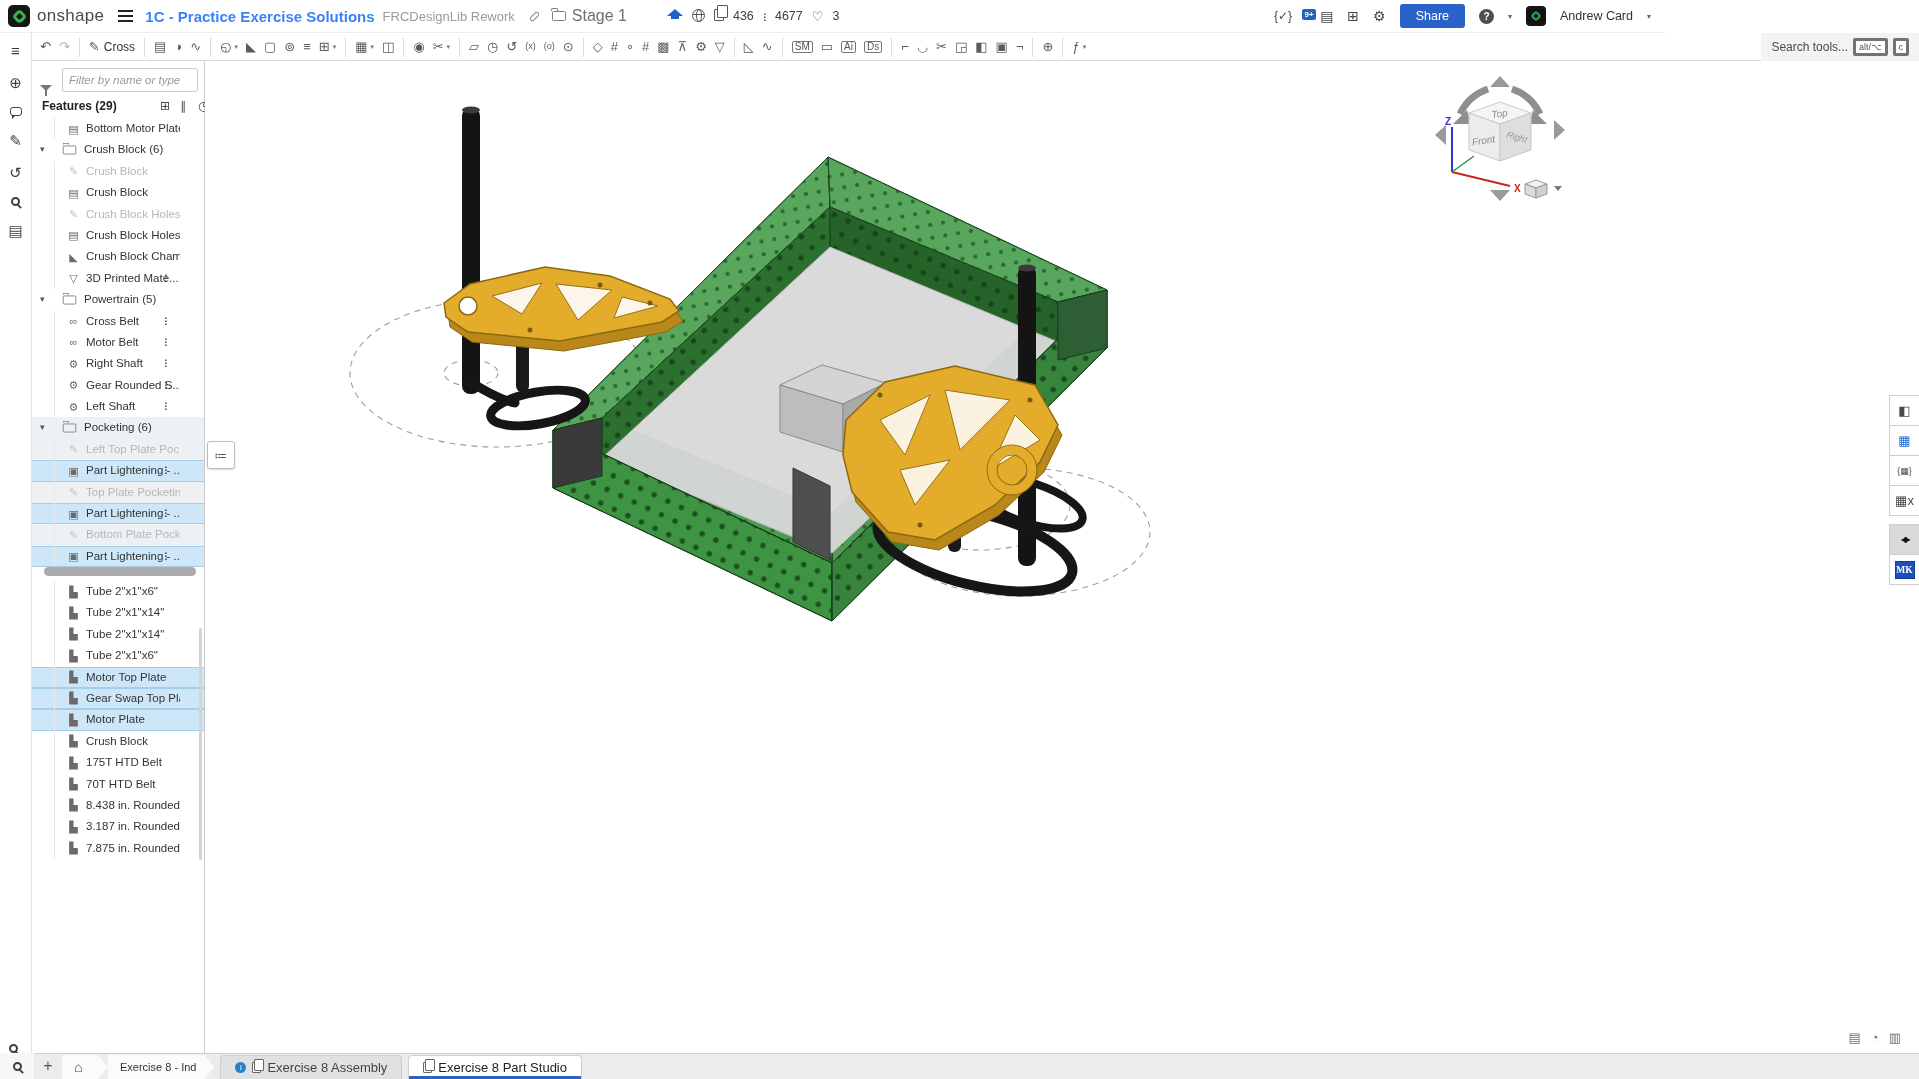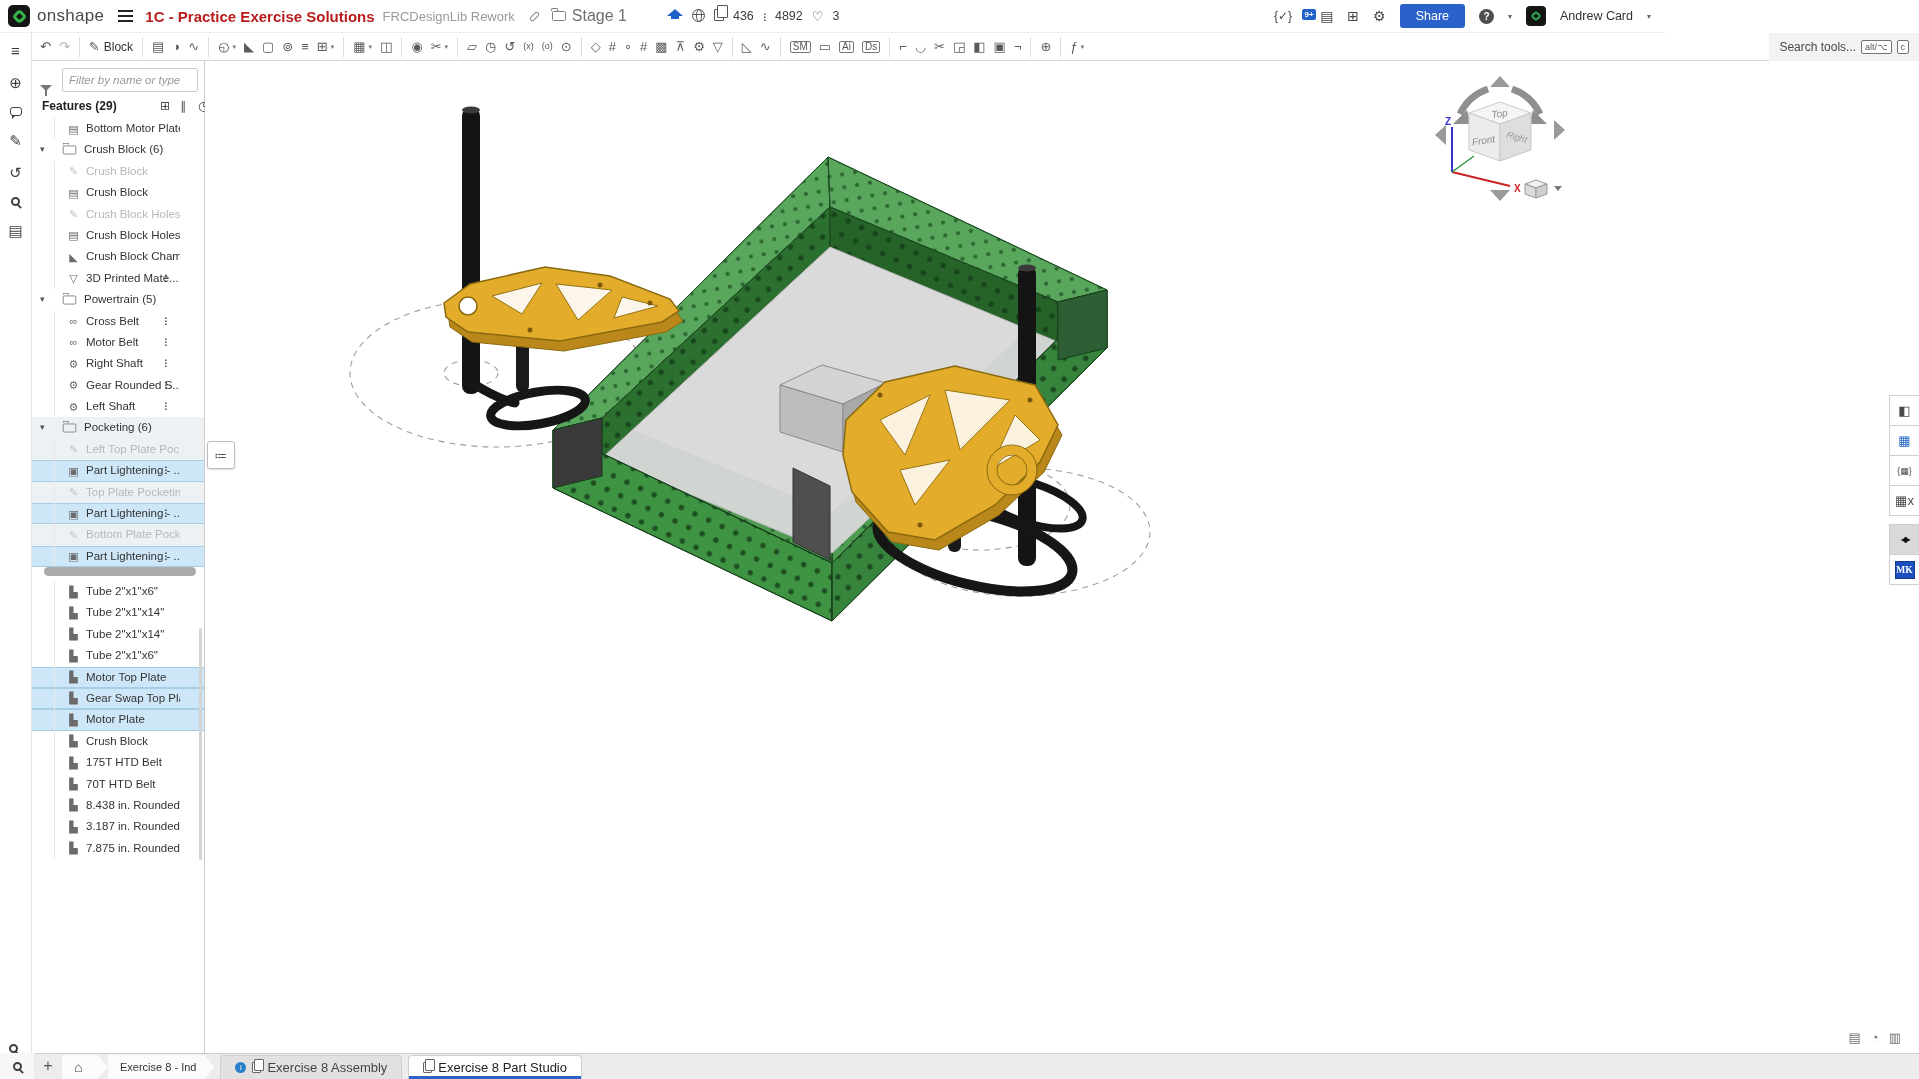--- a/index.html
+++ b/index.html
@@ -6,21 +6,21 @@
   *{box-sizing:border-box;}
   body{font-family:"Liberation Sans","DejaVu Sans",sans-serif;color:#333;}
   #app{position:relative;width:1919px;height:1079px;overflow:hidden;background:#fff;}
 
   
   #topbar{position:absolute;left:0;top:0;width:1665px;height:33px;background:#fff;display:flex;align-items:center;border-bottom:1px solid #ededed;}
   .logo-sq{width:22px;height:22px;border-radius:5px;background:#151515;margin-left:8px;display:flex;align-items:center;justify-content:center;}
   .logo-ring{width:11px;height:11px;border:3px solid #35b44a;border-radius:4px;transform:rotate(45deg);}
   .logo-word{font-size:17px;color:#4a4a4a;margin-left:7px;letter-spacing:.3px;}
   .ic-menu{position:relative;width:15px;height:2.4px;background:#222;box-shadow:0 5px 0 #222,0 10px 0 #222;margin:0 0 10px 14px;}
-  .doc-title{font-size:15px;font-weight:bold;color:#b91c1c;margin-left:12px;white-space:nowrap;}
+  .doc-title{font-size:15px;font-weight:bold;color:#3b82f6;margin-left:12px;white-space:nowrap;}
   .doc-sub{font-size:13px;color:#9a9a9a;margin-left:8px;white-space:nowrap;}
   .ic-link{width:11px;height:5px;border:1.6px solid #888;border-radius:3px;transform:rotate(-45deg);margin-left:14px;}
   .ic-folder{position:relative;width:14px;height:10px;border:1.5px solid #808080;border-radius:1.5px;}
   .ic-folder::before{content:'';position:absolute;left:-1.5px;top:-4px;width:5px;height:2px;border:1.5px solid #808080;border-bottom:none;border-radius:1.5px 1.5px 0 0;}
   #topbar .ic-folder{margin-left:12px;}
   .loc-label{font-size:16px;color:#6f6f6f;margin-left:6px;}
   .tb-stats{display:flex;align-items:flex-start;margin-left:40px;gap:9px;}
   .ic-cap{position:relative;width:0;height:0;border-left:8px solid transparent;border-right:8px solid transparent;border-bottom:7px solid #1f62c9;}
   .ic-cap::after{content:'';position:absolute;left:-4px;top:6px;width:8px;height:4px;background:#1f62c9;}
   .ic-globe{position:relative;width:13px;height:13px;border:1.5px solid #555;border-radius:50%;}
@@ -49,21 +49,21 @@
   #toolbar{position:absolute;left:32px;top:33px;width:1887px;height:28px;background:#fff;border-bottom:1px solid #d9d9d9;display:flex;align-items:center;padding-left:4px;}
   .tb-btn{display:flex;align-items:center;gap:2px;padding:0 4px;height:24px;border-radius:2px;}
   .tb-btn .g{font-size:13px;color:#5a5a5a;line-height:1;}
   .tb-btn .g.txt{font-size:10px;border:1px solid #777;padding:0 2px;border-radius:2px;color:#555;}
   .tb-btn .g.dim{color:#b5b5b5;}
   .tb-btn .lbl{font-size:12px;color:#333;margin-left:2px;}
   .tb-btn .caret{font-size:7px;color:#777;margin-left:1px;}
   .tb-div{width:1px;height:20px;background:#dcdcdc;margin:0 5px;}
   #tb-search{margin-left:auto;display:flex;align-items:center;gap:5px;padding-right:10px;background:#f3f3f3;height:28px;}
   #tb-search .s-lbl{font-size:12px;color:#4a4a4a;margin-left:10px;}
-  .kbd{font-size:9px;color:#555;border:1px solid #737373;border-radius:2px;padding:1px 3px;background:#fff;}
+  .kbd{font-size:9px;color:#555;border:3px solid #737373;border-radius:2px;padding:1px 3px;background:#fff;}
 
   
   #leftrail{position:absolute;left:0;top:33px;width:32px;height:1020px;background:#fff;border-right:1px solid #e4e4e4;display:flex;flex-direction:column;align-items:center;padding-top:10px;gap:17px;}
   .lr-ic{font-size:15px;color:#3f3f3f;line-height:1;}
   .ic-bubble{width:12px;height:9px;border:1.8px solid #3f3f3f;border-radius:3px;position:relative;}
   .ic-bubble::after{content:'';position:absolute;left:1px;bottom:-4px;border-left:4px solid #3f3f3f;border-bottom:4px solid transparent;}
   .ic-loupe{width:9px;height:9px;border:2px solid #3f3f3f;border-radius:50%;position:relative;}
   .ic-loupe::after{content:'';position:absolute;right:-4px;bottom:-3px;width:6px;height:2px;background:#3f3f3f;transform:rotate(45deg);}
   #corner-loupe{position:absolute;left:9px;top:1044px;}
 
@@ -148,21 +148,21 @@
     <span class="doc-sub">FRCDesignLib Rework</span>
     <span class="ic-link"></span>
     <span class="ic-folder"></span>
     <span class="loc-label">Stage 1</span>
     <div class="tb-stats">
       <span class="ic-cap"></span>
       <span class="ic-globe"></span>
       <span class="ic-pages"></span>
       <span class="stat-num">436</span>
       <span class="ic-vdots">⁝</span>
-      <span class="stat-num">4892</span>
+      <span class="stat-num">4677</span>
       <span class="ic-thumb">♡</span>
       <span class="stat-num">3</span>
     </div>
     <div id="topbar-right">
       <span class="ic-brack">{✓}</span>
       <span class="bell-wrap">
         <span class="ic-bell"></span>
         <span class="badge-9">9+</span>
       </span>
       <span class="ic-g">▤</span>
@@ -183,21 +183,21 @@
 
     <div class="tb-btn">
         <span class="g">↶</span>
       </div>
       <div class="tb-btn">
         <span class="g dim">↷</span>
       </div>
       <div class="tb-div"></div>
       <div class="tb-btn">
         <span class="g">✎</span>
-        <span class="lbl">Block</span>
+        <span class="lbl">Cross</span>
       </div>
       <div class="tb-div"></div>
       <div class="tb-btn">
         <span class="g">▤</span>
       </div>
       <div class="tb-btn">
         <span class="g">◑</span>
       </div>
       <div class="tb-btn">
         <span class="g">∿</span>

